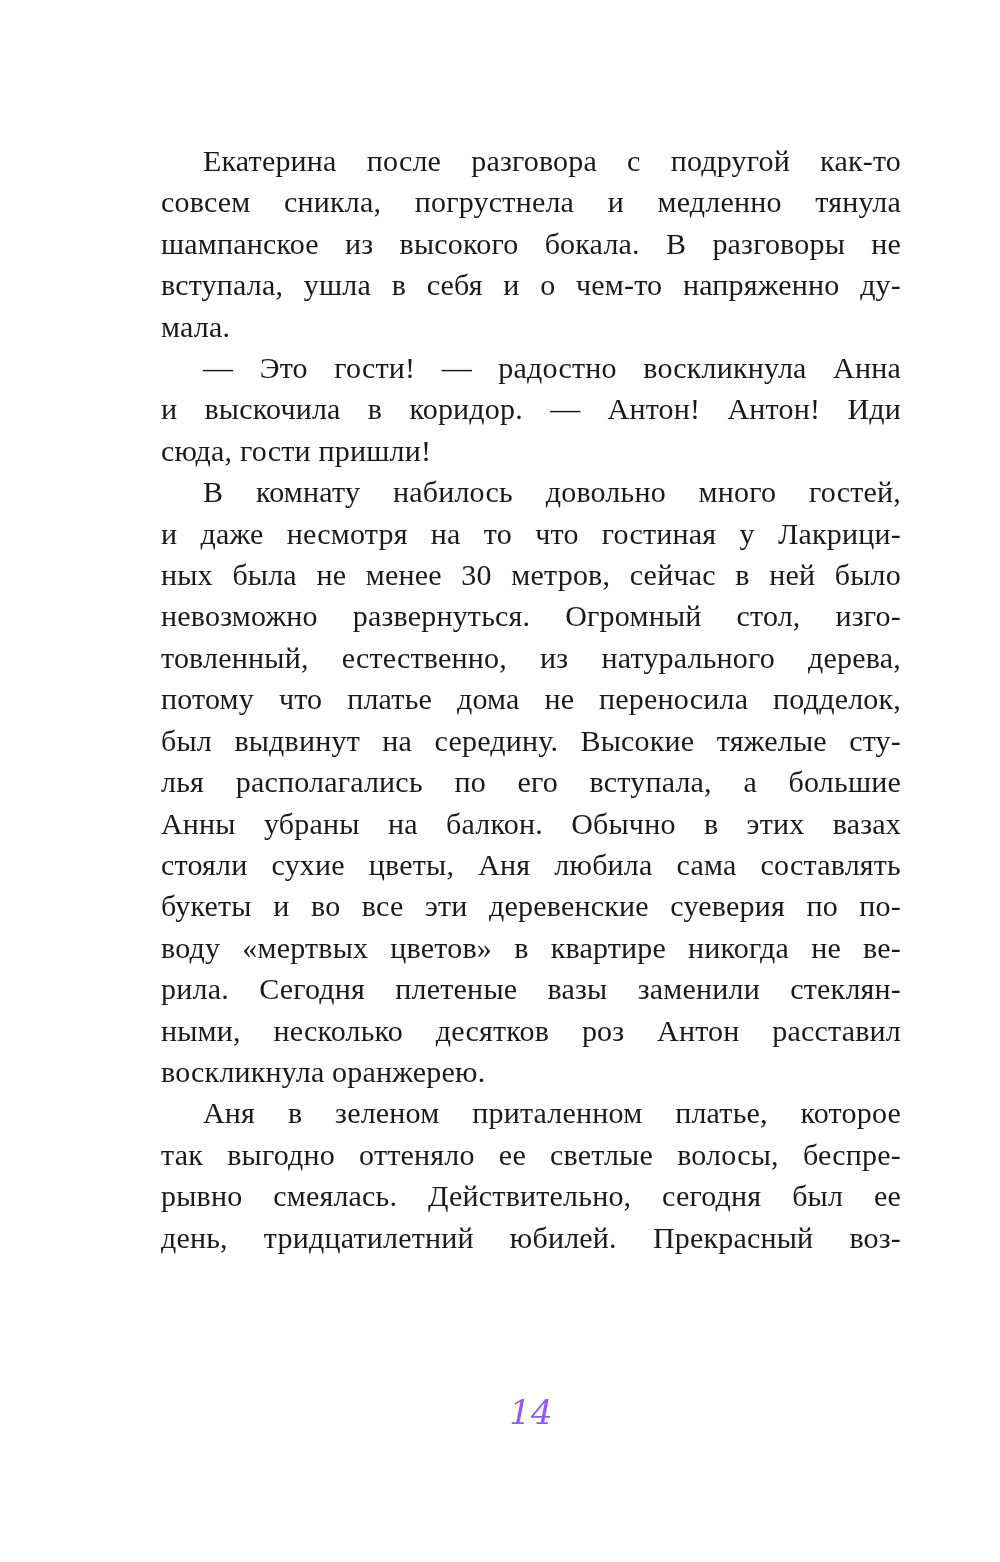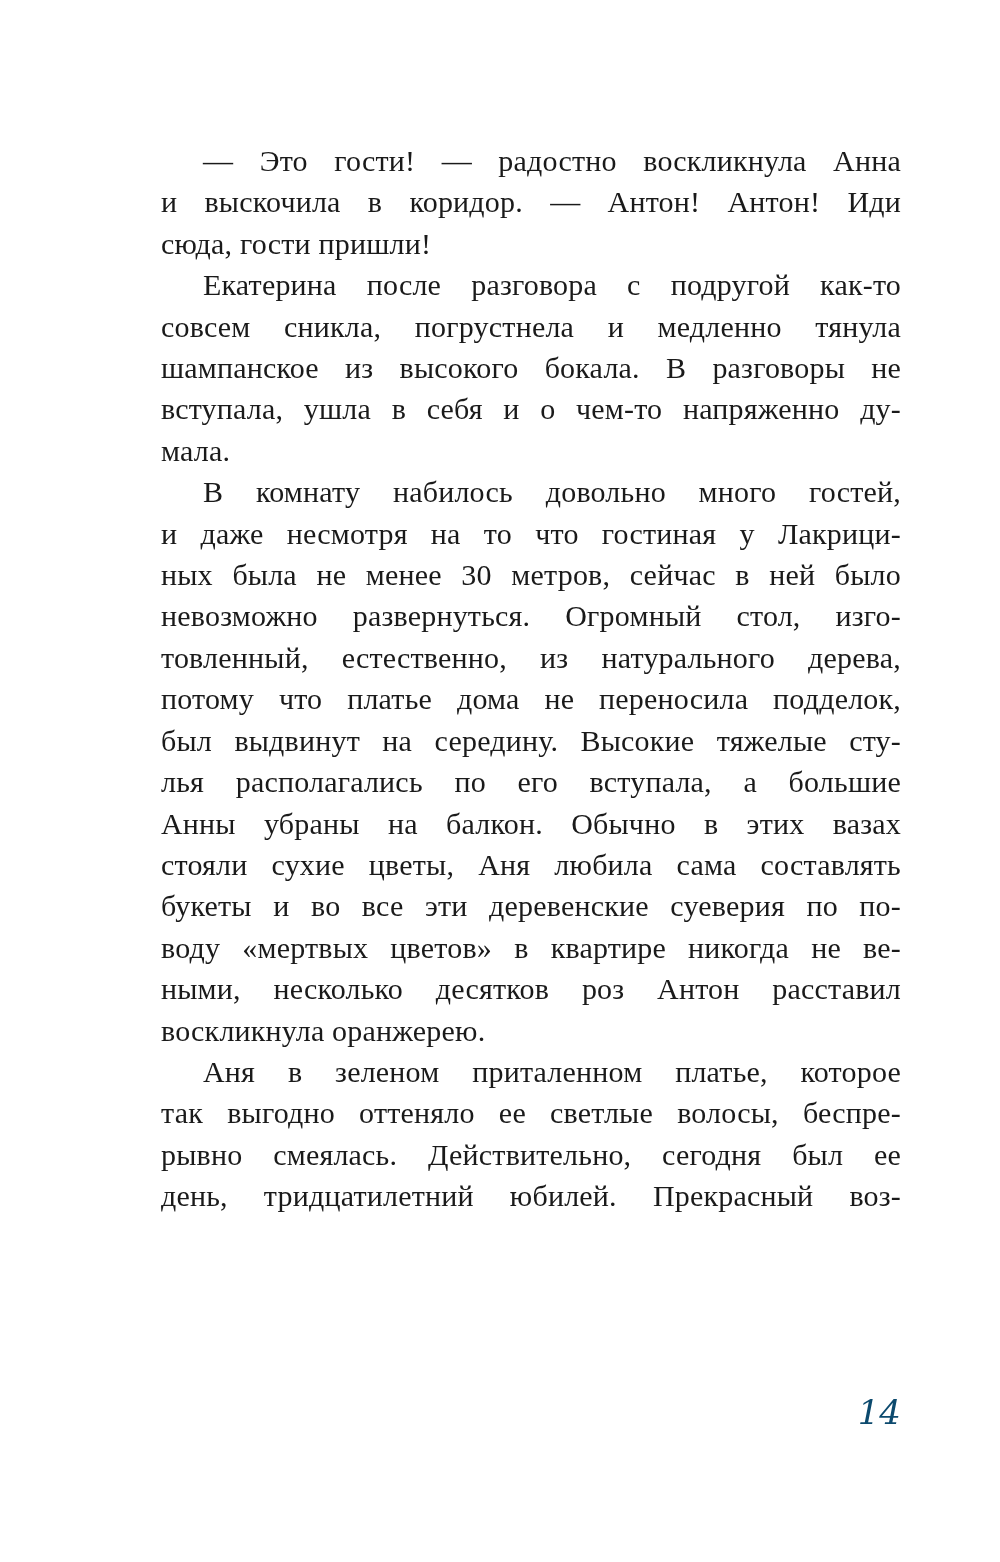--- a/index.html
+++ b/index.html
@@ -41,57 +41,58 @@
     padding-left: 42px;
   }
   .line.plast {
     text-align-last: left;
   }
   .page-number {
     position: absolute;
     left: 161px;
     top: 1392px;
     width: 740px;
-    text-align: right;
+    text-align: center;
     font-size: 34px;
     font-style: italic;
-    color: #0c4a6e;
+    color: #8b5cf6;
     font-family: "DejaVu Serif", serif;
   }
 </style>
 </head>
 <body>
 
 <div class="page">
   <div class="text-block">
       <div class="para">
-        <div class="line first">— Это гости! — радостно воскликнула Анна</div>
-        <div class="line">и выскочила в коридор. — Антон! Антон! Иди</div>
-        <div class="line plast">сюда, гости пришли!</div>
-      </div>
-      <div class="para">
         <div class="line first">Екатерина после разговора с подругой как-то</div>
         <div class="line">совсем сникла, погрустнела и медленно тянула</div>
         <div class="line">шампанское из высокого бокала. В разговоры не</div>
         <div class="line">вступала, ушла в себя и о чем-то напряженно ду-</div>
         <div class="line plast">мала.</div>
+      </div>
+      <div class="para">
+        <div class="line first">— Это гости! — радостно воскликнула Анна</div>
+        <div class="line">и выскочила в коридор. — Антон! Антон! Иди</div>
+        <div class="line plast">сюда, гости пришли!</div>
       </div>
       <div class="para">
         <div class="line first">В комнату набилось довольно много гостей,</div>
         <div class="line">и даже несмотря на то что гостиная у Лакрици-</div>
         <div class="line">ных была не менее 30 метров, сейчас в ней было</div>
         <div class="line">невозможно развернуться. Огромный стол, изго-</div>
         <div class="line">товленный, естественно, из натурального дерева,</div>
         <div class="line">потому что платье дома не переносила подделок,</div>
         <div class="line">был выдвинут на середину. Высокие тяжелые сту-</div>
         <div class="line">лья располагались по его вступала, а большие</div>
         <div class="line">Анны убраны на балкон. Обычно в этих вазах</div>
         <div class="line">стояли сухие цветы, Аня любила сама составлять</div>
         <div class="line">букеты и во все эти деревенские суеверия по по-</div>
         <div class="line">воду «мертвых цветов» в квартире никогда не ве-</div>
+        <div class="line">рила. Сегодня плетеные вазы заменили стеклян-</div>
         <div class="line">ными, несколько десятков роз Антон расставил</div>
         <div class="line plast">воскликнула оранжерею.</div>
       </div>
       <div class="para">
         <div class="line first">Аня в зеленом приталенном платье, которое</div>
         <div class="line">так выгодно оттеняло ее светлые волосы, беспре-</div>
         <div class="line">рывно смеялась. Действительно, сегодня был ее</div>
         <div class="line">день, тридцатилетний юбилей. Прекрасный воз-</div>
       </div>
     </div>

